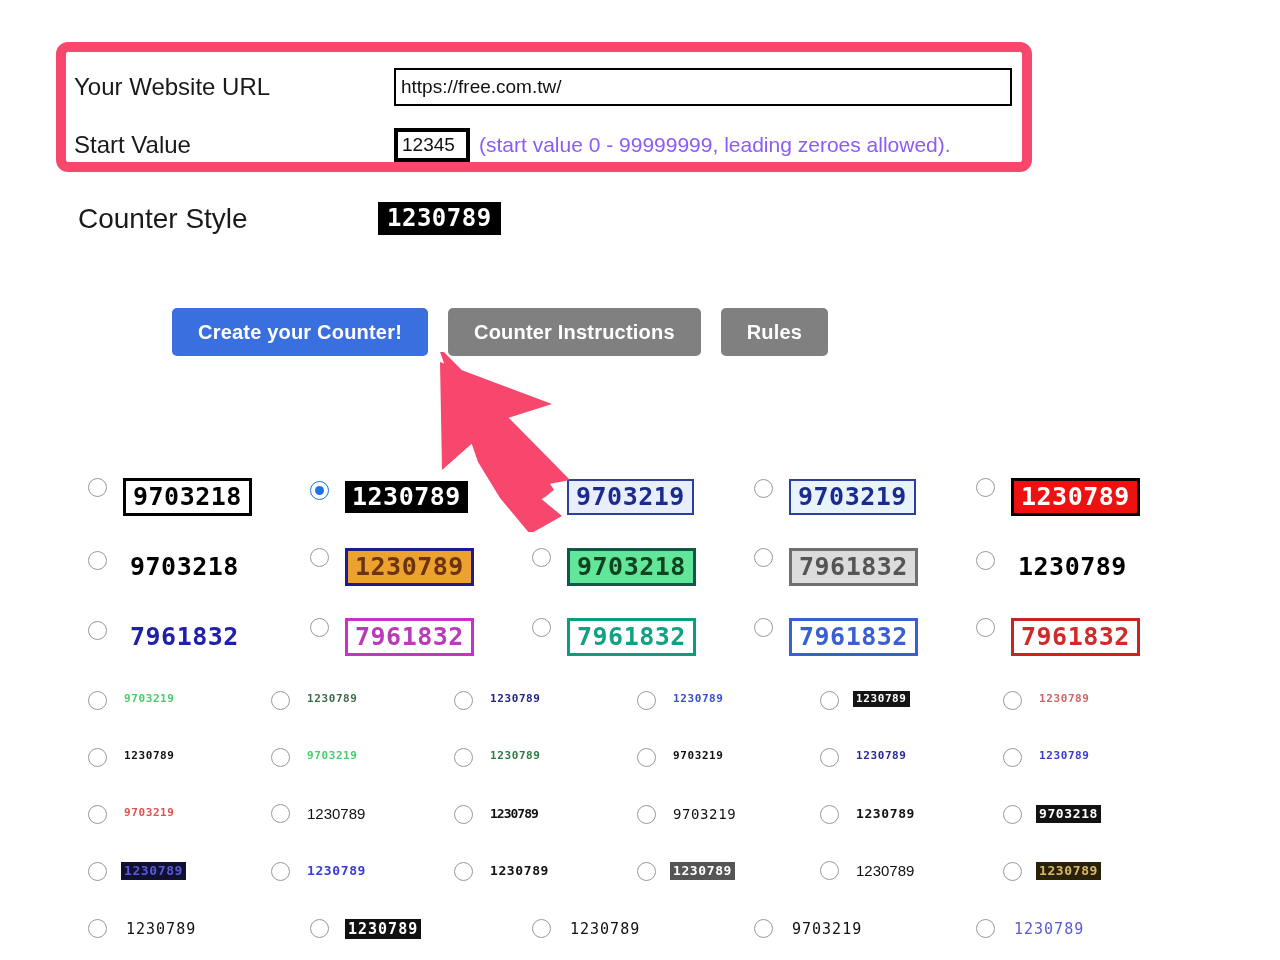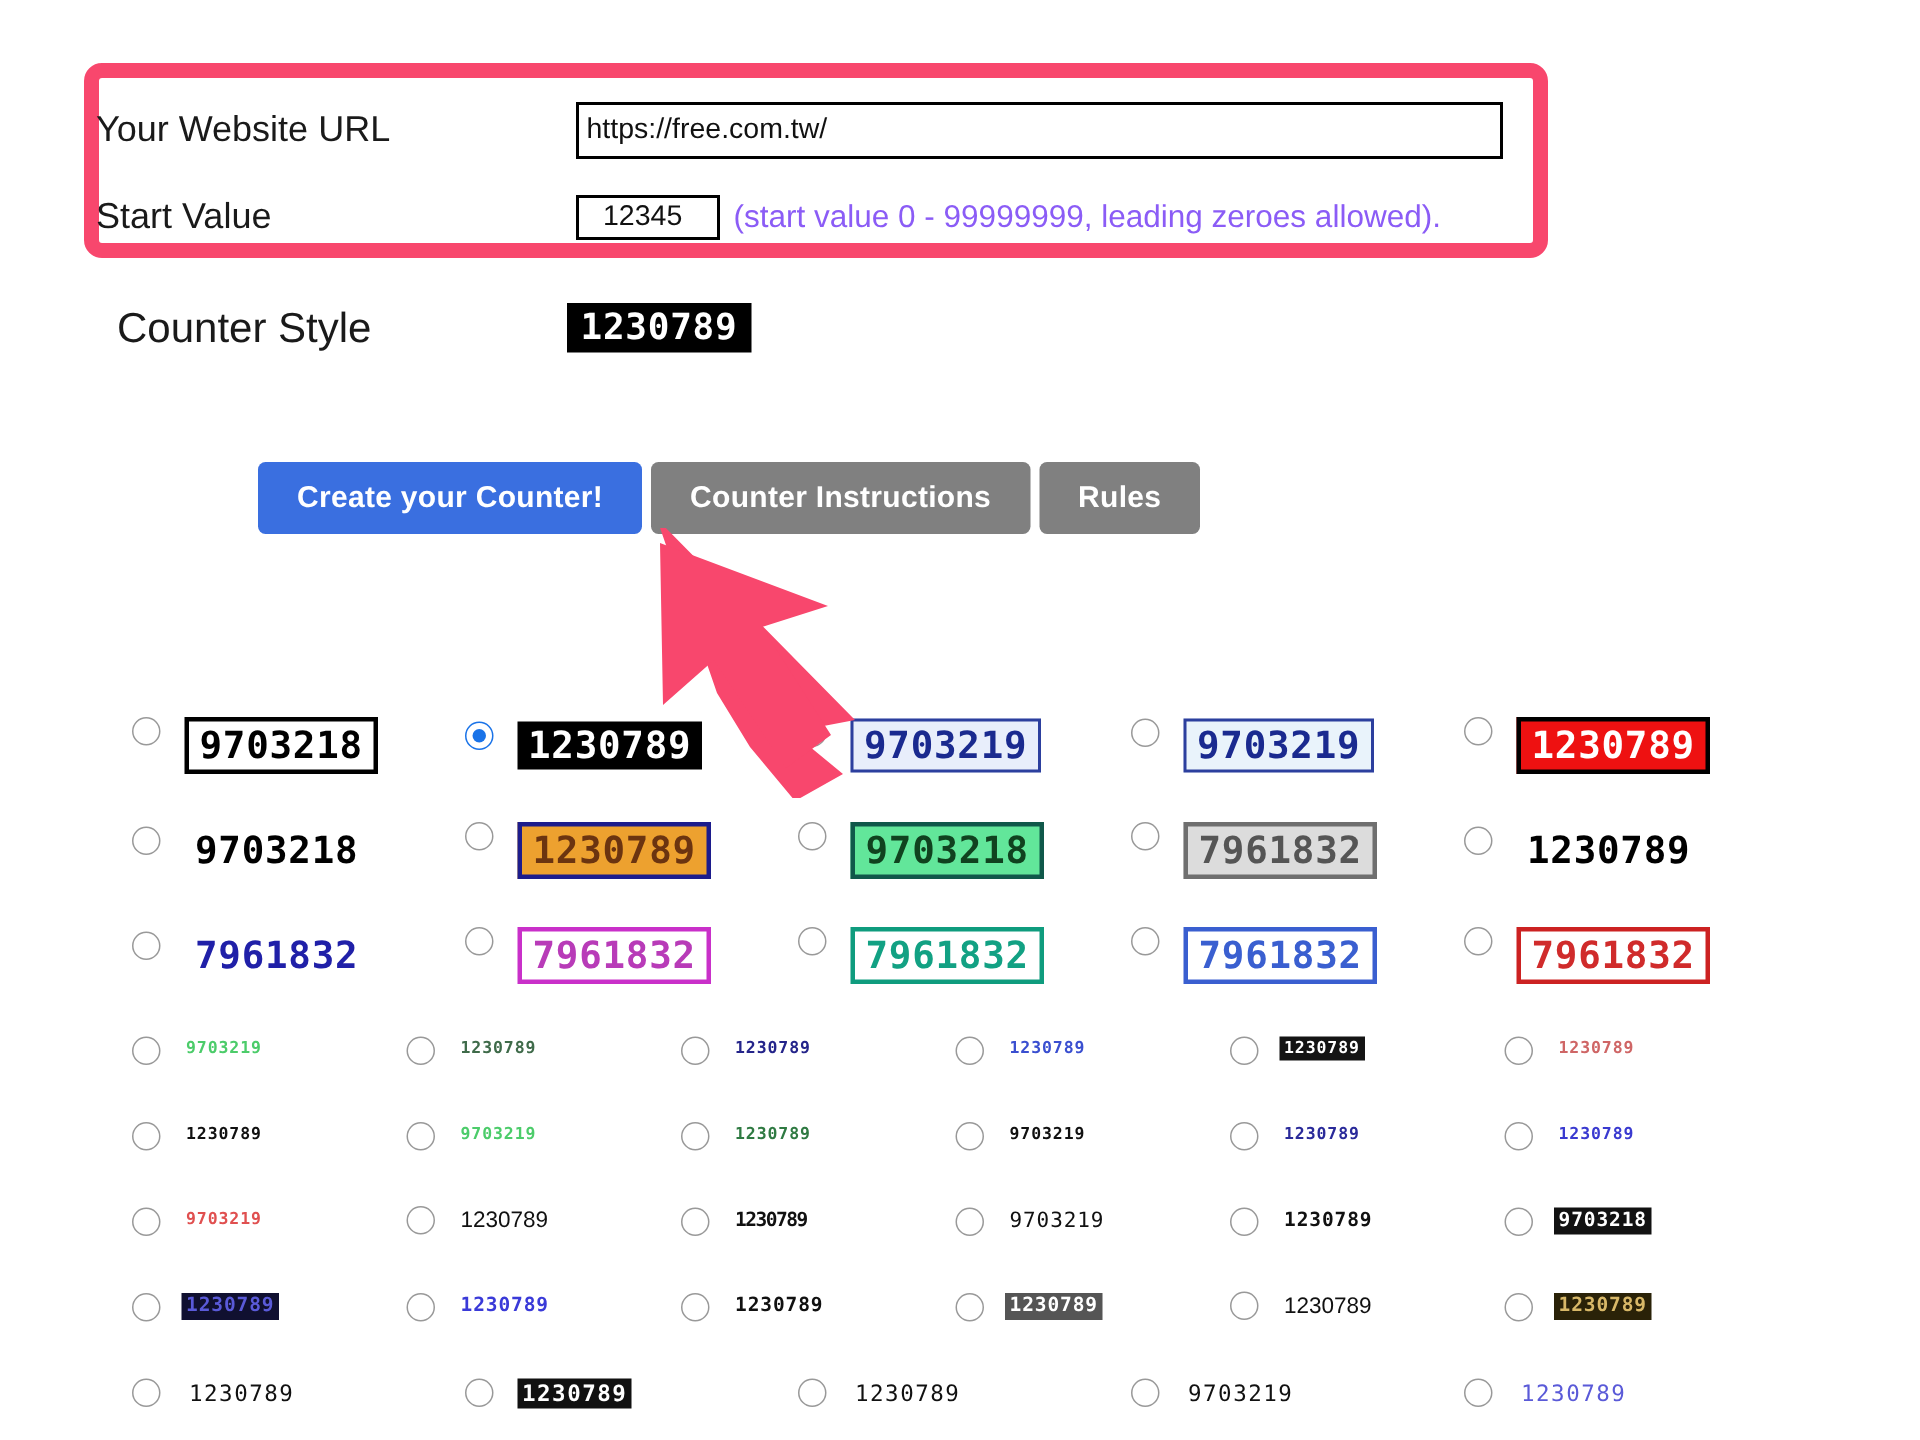--- a/index.html
+++ b/index.html
@@ -32,21 +32,21 @@
     border-radius: 12px;
     box-sizing: border-box;
     background: #ffffff;
     z-index: 3;
     pointer-events: none;
   }
   .form-table {
     position: relative;
     z-index: 4;
     border-collapse: collapse;
-    margin-left: 8px;
+    margin-left: 18px;
     margin-top: 16px;
   }
   .form-table td {
     padding: 0;
     vertical-align: middle;
   }
   .row-label {
     font-size: 24px;
     color: #1a1a1a;
     font-family: "Liberation Sans", sans-serif;
@@ -66,22 +66,22 @@
     box-sizing: content-box;
     outline: none;
     color: #111;
     background: #fff;
   }
   .start-input {
     width: 60px;
     height: 22px;
     font-size: 19px;
     font-family: "Liberation Sans", sans-serif;
-    padding: 2px 16px;
-    border: 2px solid #000000;
+    padding: 2px 4px;
+    border: 4px solid #000000;
     border-radius: 0;
     box-sizing: content-box;
     outline: none;
     color: #111;
     background: #fff;
   }
   .hint {
     font-size: 21px;
     color: #8b5cf6;
     margin-left: 9px;
@@ -108,21 +108,21 @@
     white-space: nowrap;
     line-height: 1;
   }
 
   
   .btn-bar {
     position: absolute;
     left: 172px;
     top: 308px;
     display: flex;
-    gap: 6px;
+    gap: 20px;
     align-items: center;
   }
   .btn {
     font-family: "Liberation Sans", sans-serif;
     font-size: 20px;
     font-weight: bold;
     color: #ffffff;
     border: none;
     border-radius: 5px;
     padding: 13px 26px;

